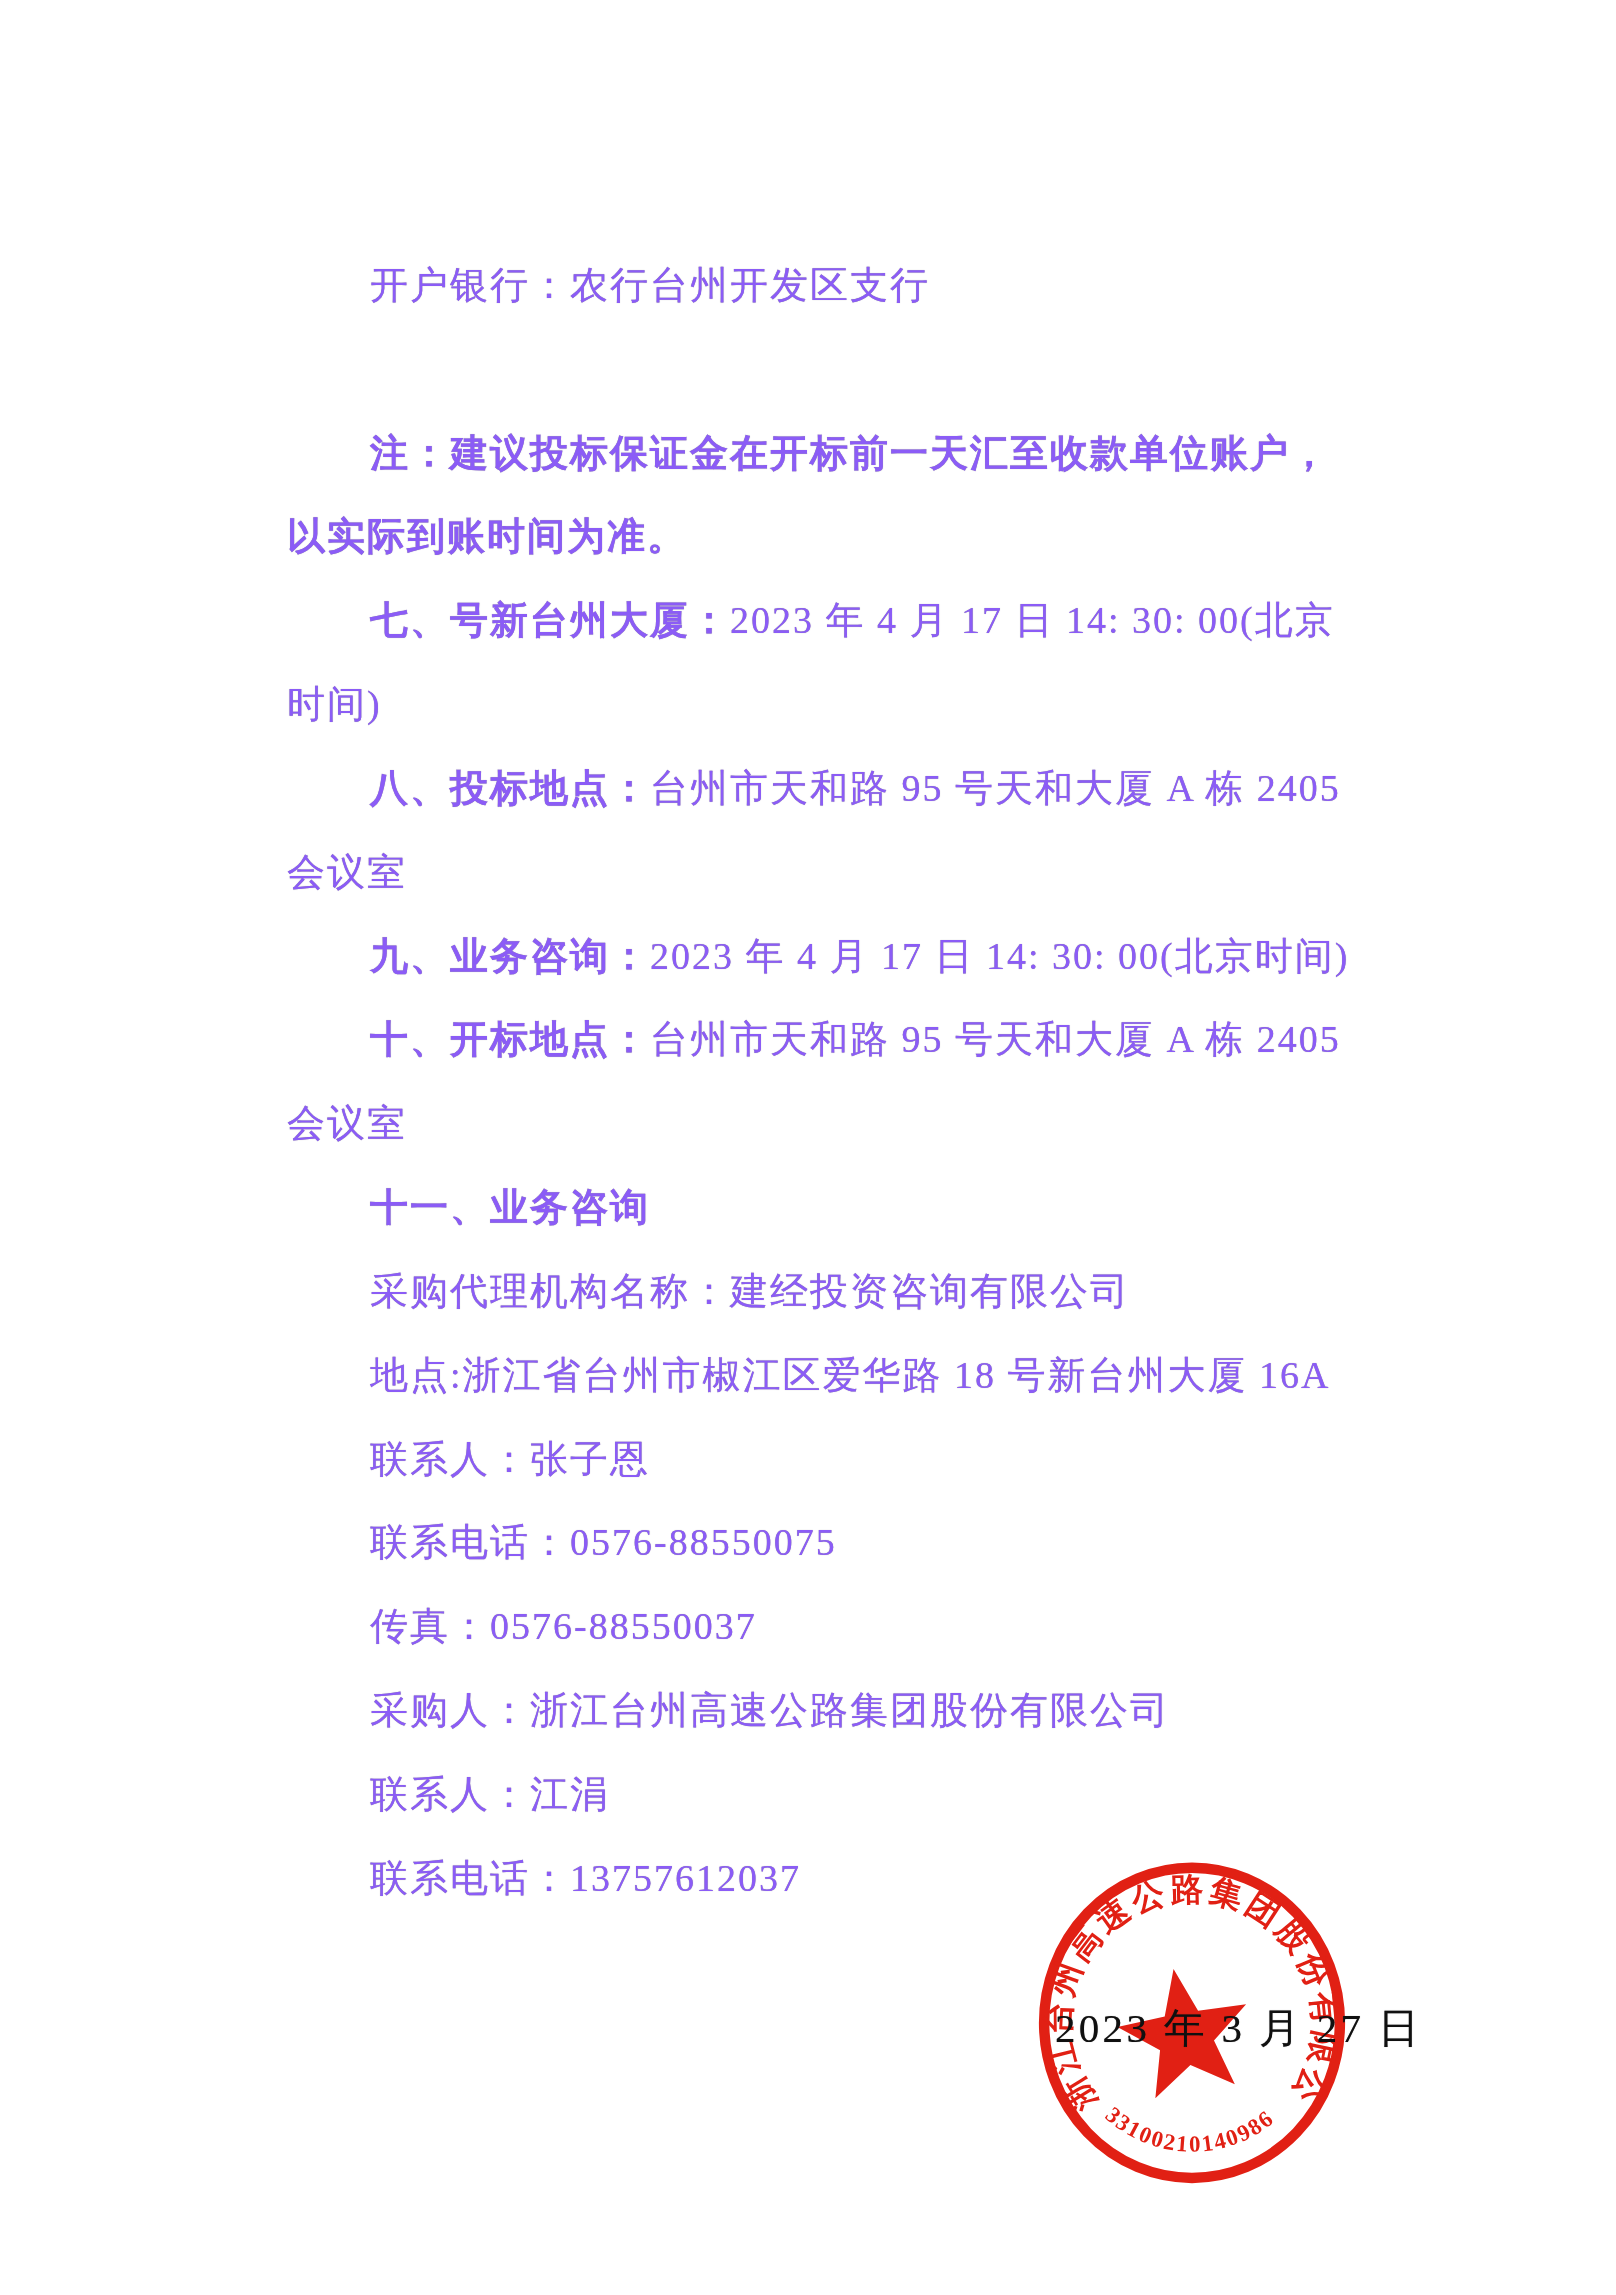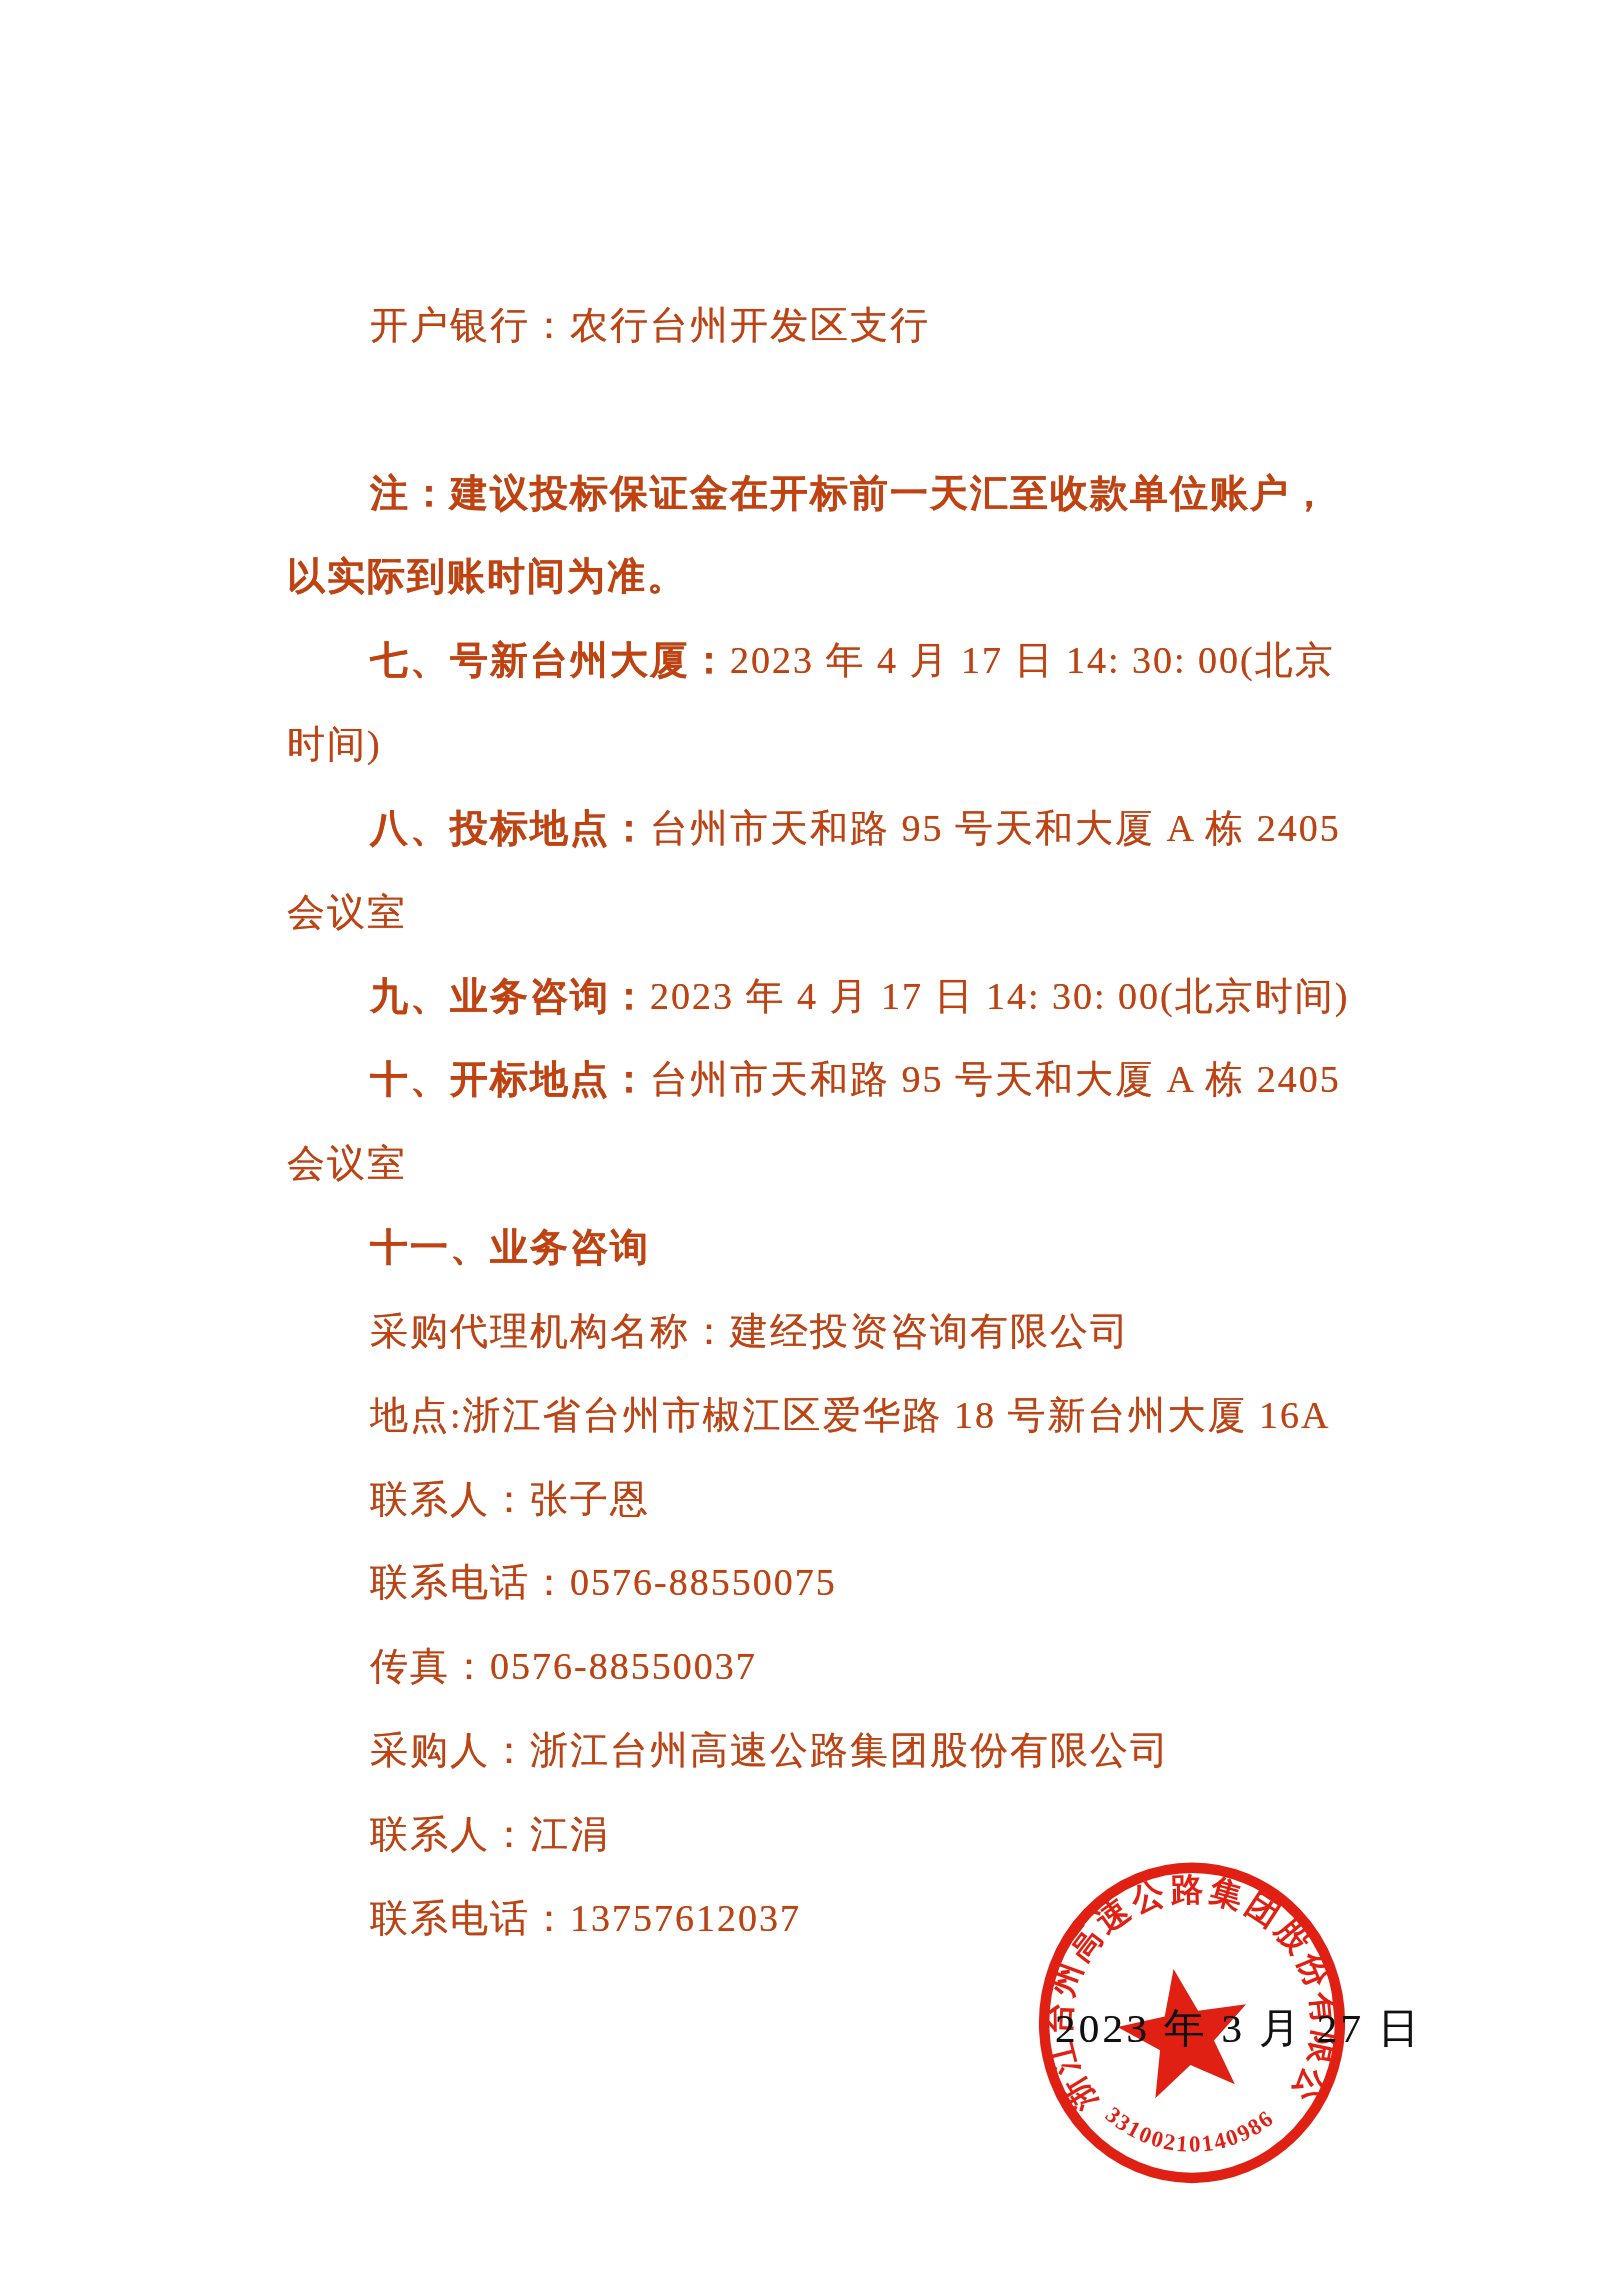--- a/index.html
+++ b/index.html
@@ -15,23 +15,22 @@
     overflow: hidden;
     font-family: "Liberation Serif", serif;
   }
   .body-text { position: absolute; inset: 0; z-index: 1; }
   .line {
     position: absolute;
     white-space: nowrap;
     font-size: 38px;
     line-height: 46px;
     letter-spacing: 2px;
-    color: #c2410c;
+    color: #8b5cf6;
     text-shadow: 0 0 0.7px rgba(40,40,40,0.55);
-    margin-top: 40px;
   }
   .seg { font-weight: 400; }
   .seg-b { font-weight: 700; }
   .date-line {
     position: absolute;
     left: 1047px;
     top: 2001px;
     z-index: 3;
     font-size: 41px;
     letter-spacing: 3.3px;

